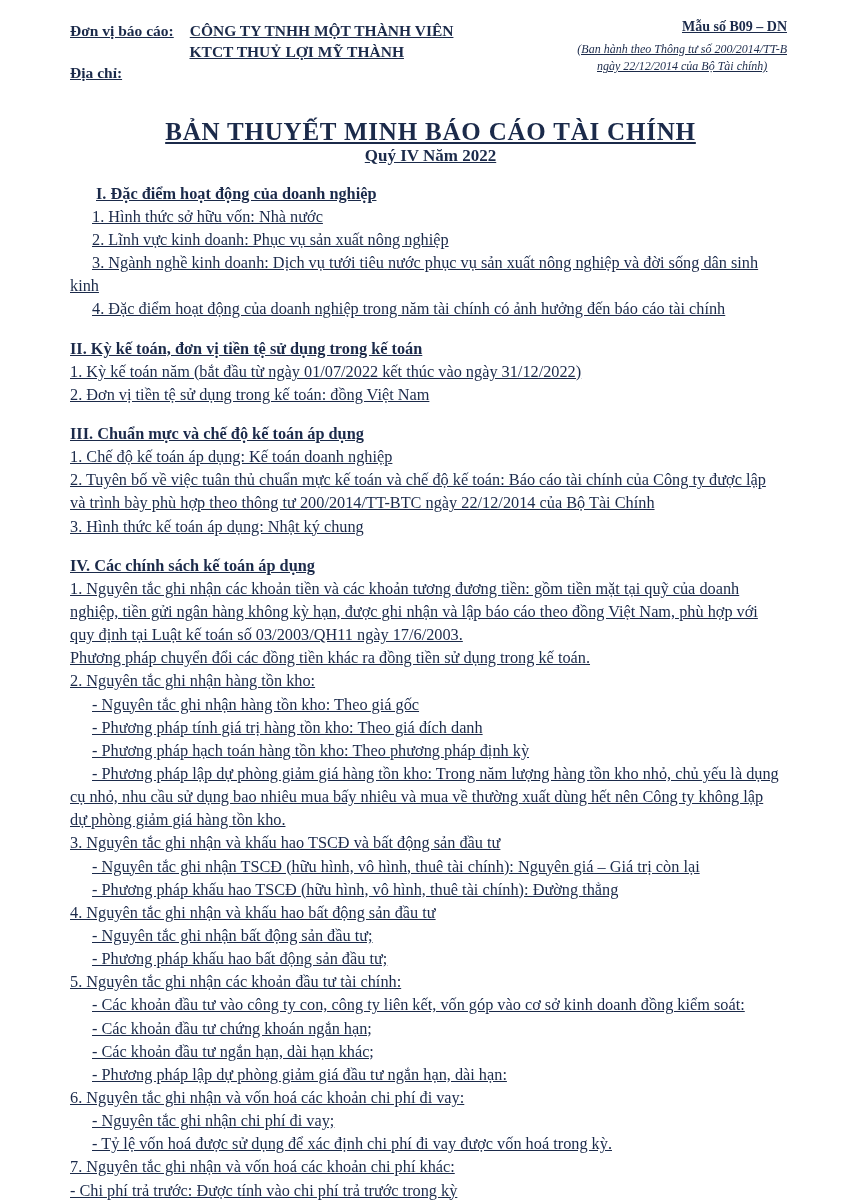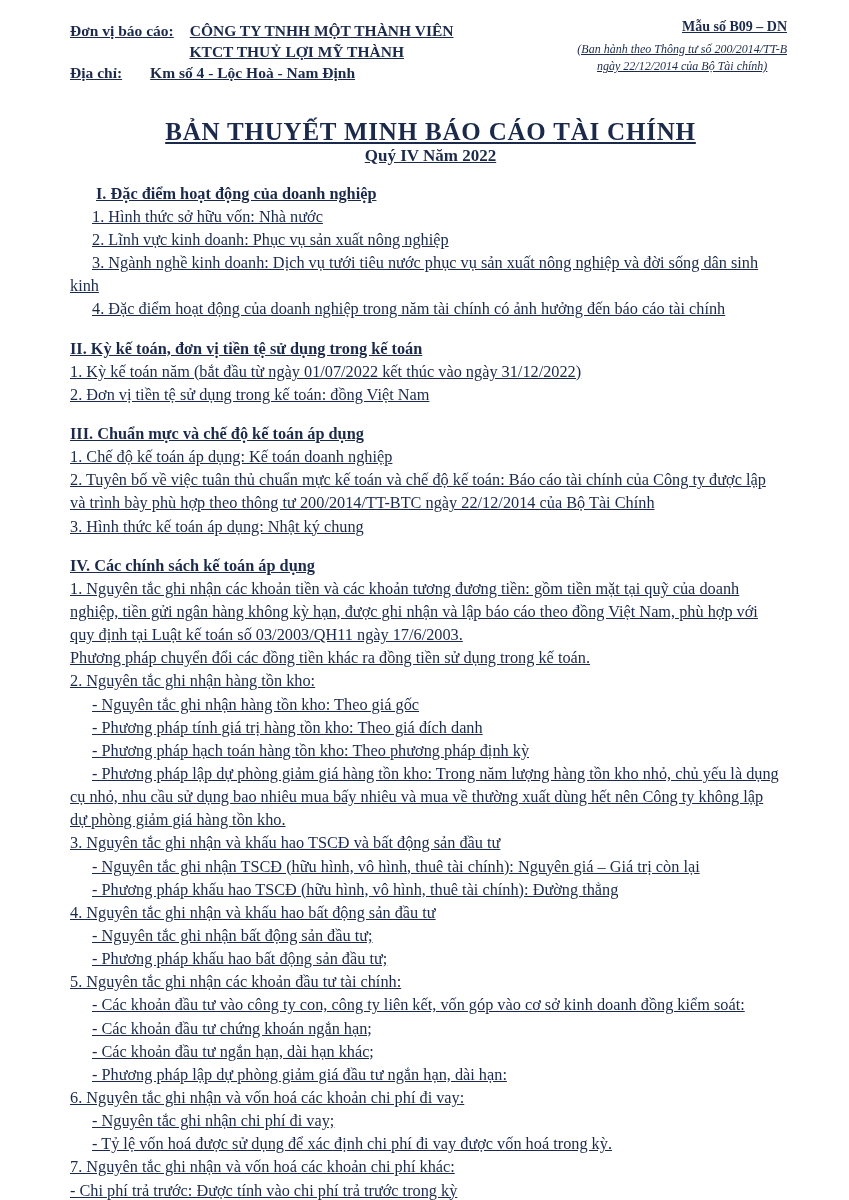--- a/index.html
+++ b/index.html
@@ -118,21 +118,20 @@
 
   <div class="header">
     <div class="header-left">
       <div class="hl-row">
         <span class="hl-label">Đơn vị báo cáo:</span>
         <span class="hl-value">CÔNG TY TNHH MỘT THÀNH VIÊN</span>
       </div>
       <div class="hl-center">KTCT THUỶ LỢI  MỸ THÀNH</div>
       <div class="hl-row">
         <span class="hl-label">Địa chỉ:</span>
-        <span class="hl-value" style="margin-left:28px;">Km số 4 - Lộc Hoà - Nam Định</span>
       </div>
     </div>
     <div class="header-right">
       <div class="form-code">Mẫu số B09 – DN</div>
       <div class="form-note">(Ban hành theo Thông tư số 200/2014/TT-B</div>
       <div class="form-note">ngày 22/12/2014 của Bộ Tài chính)</div>
     </div>
   </div>
 
   <div class="doc-title">BẢN THUYẾT MINH BÁO CÁO TÀI CHÍNH</div>

